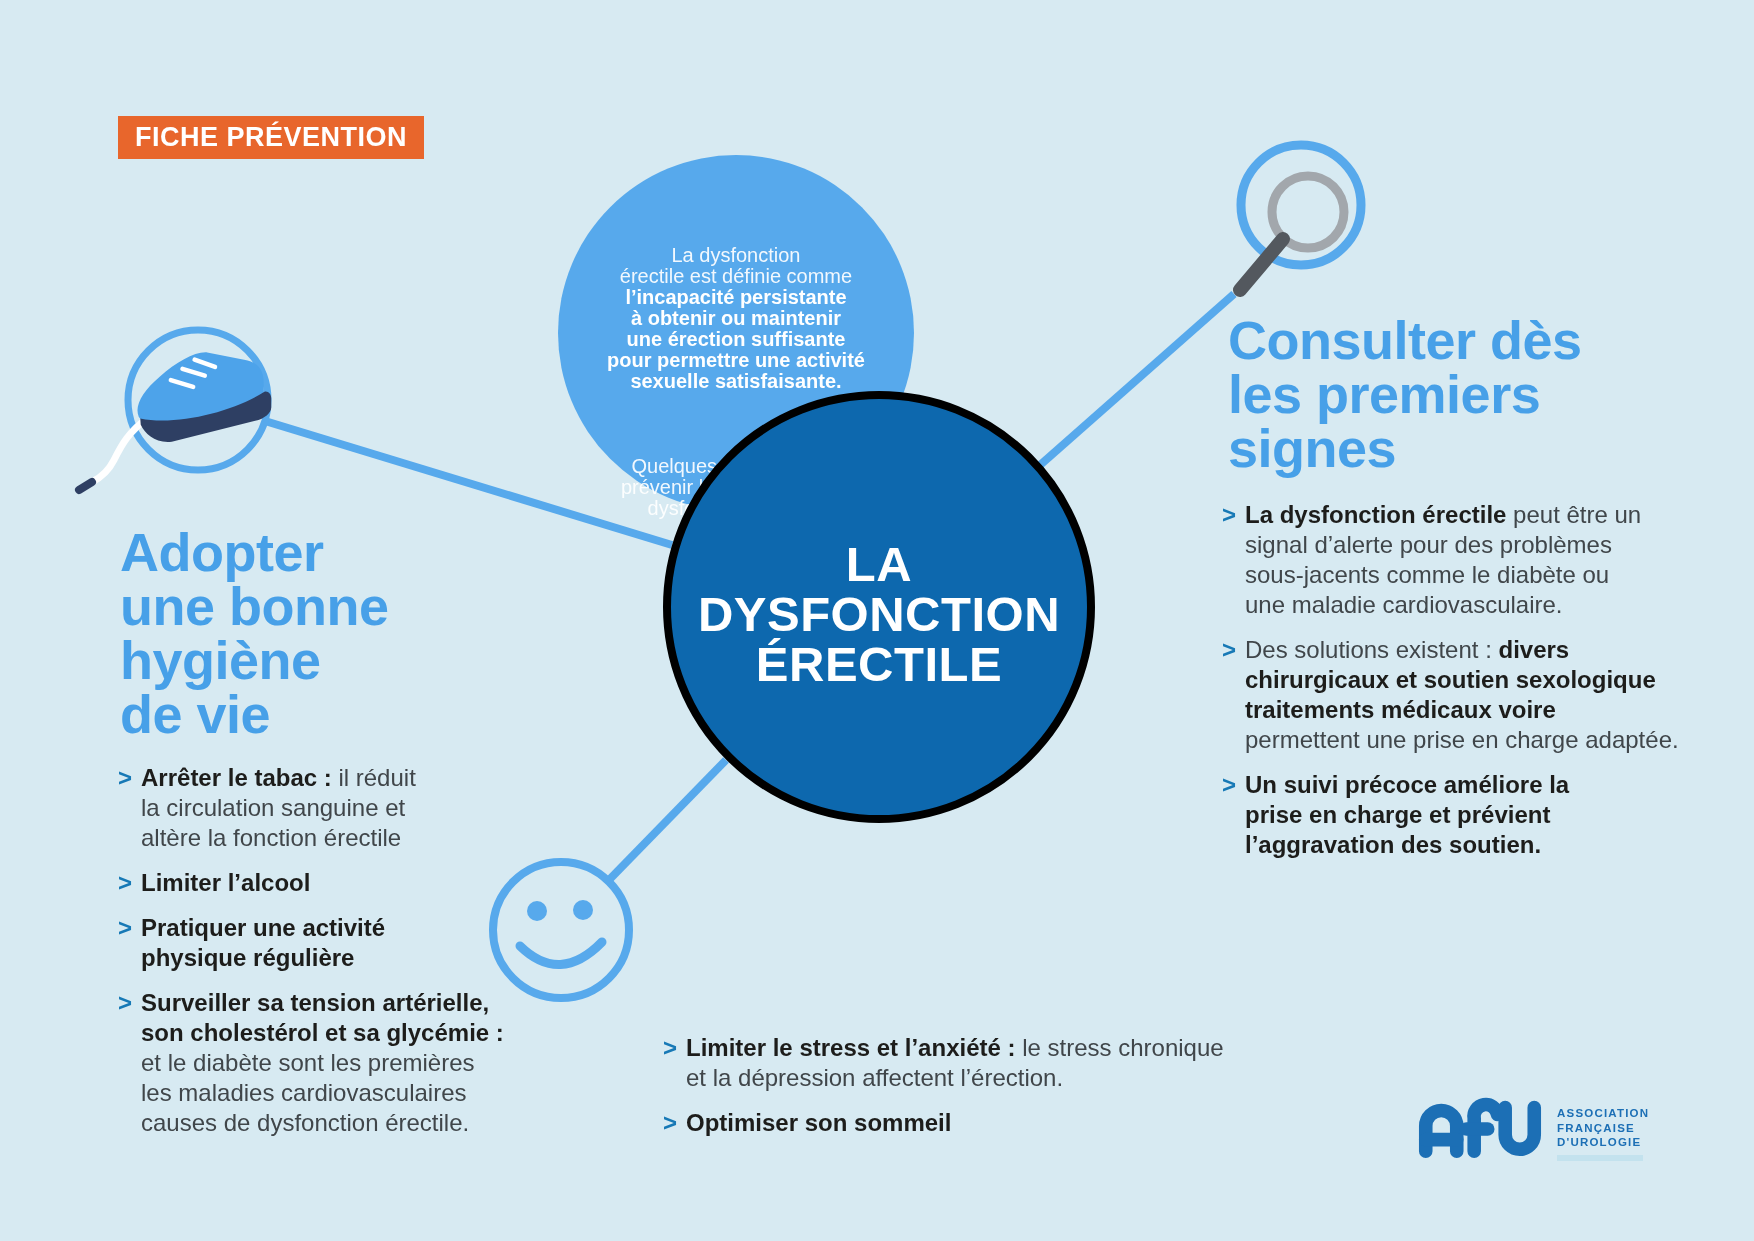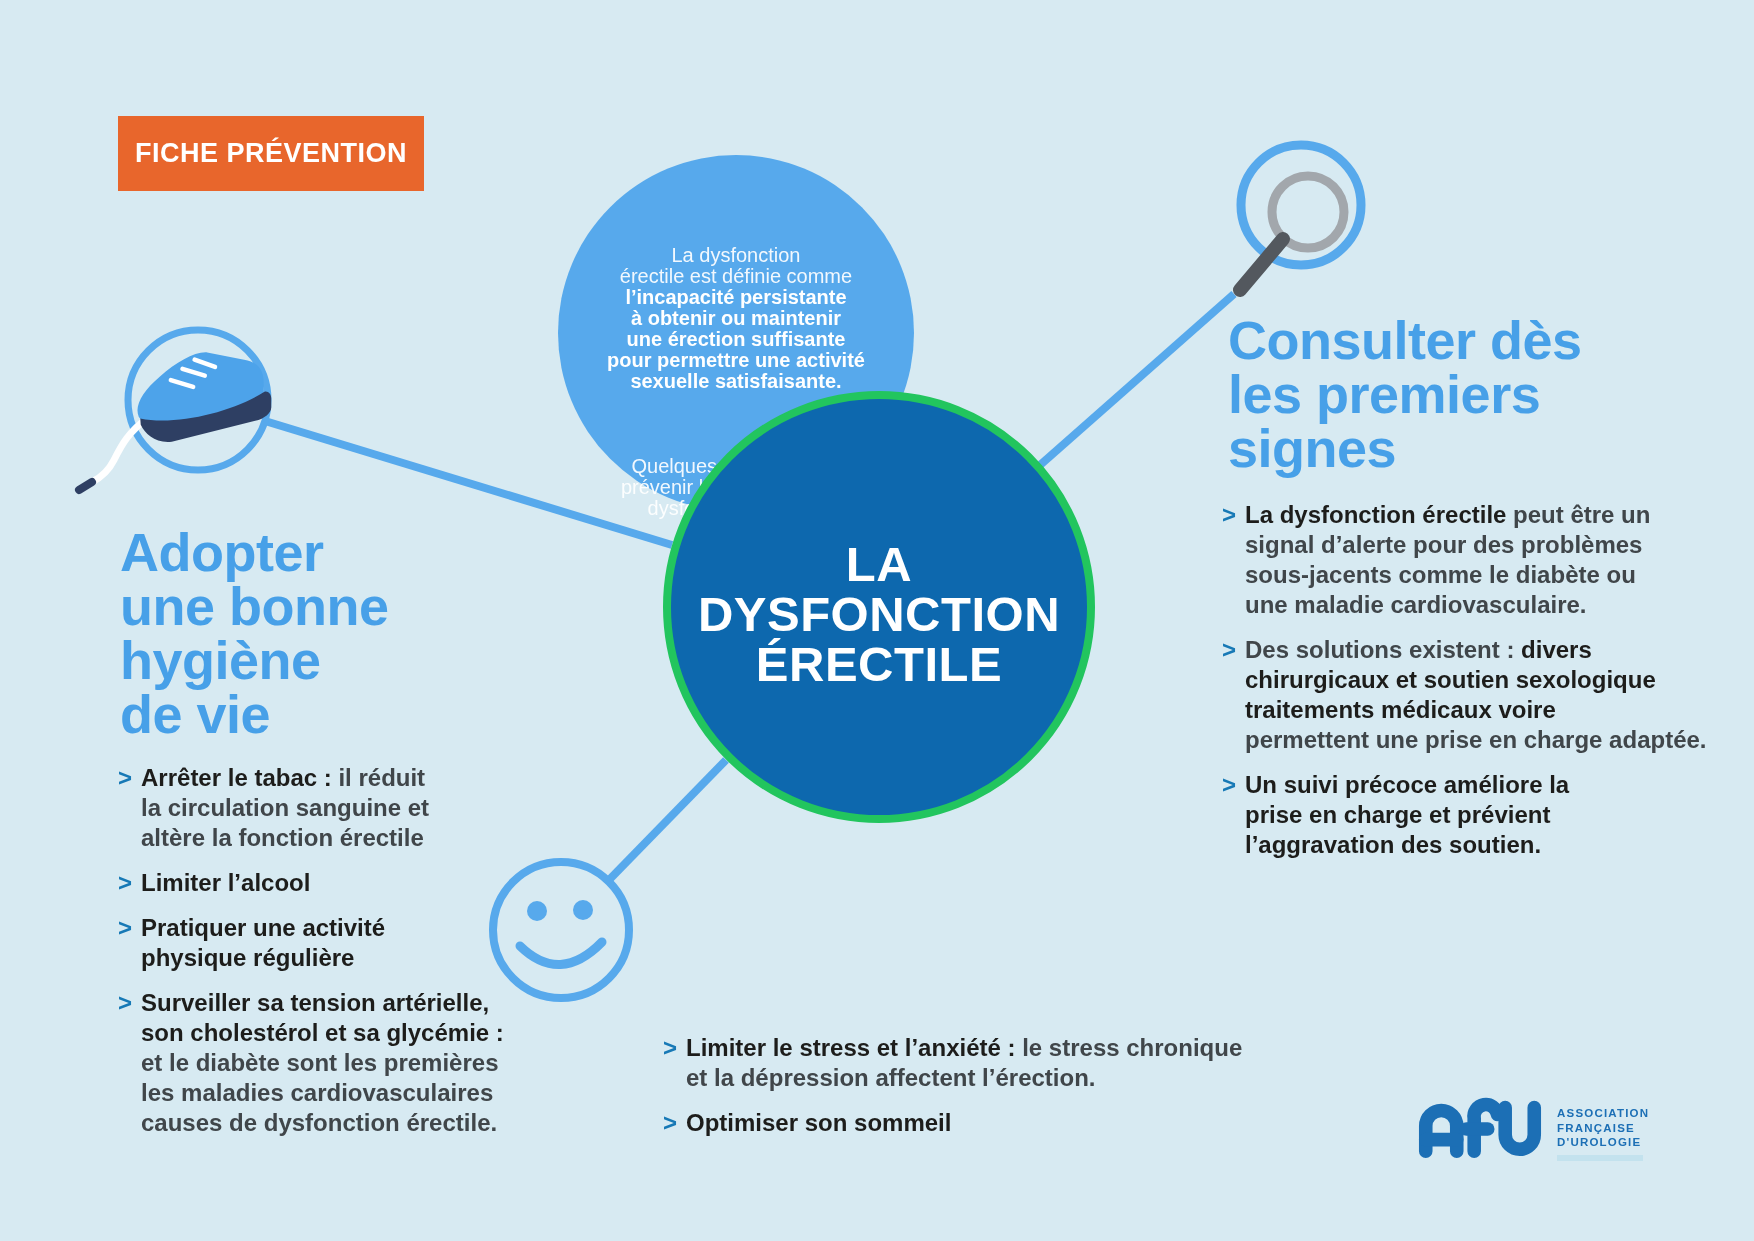--- a/index.html
+++ b/index.html
@@ -2,32 +2,32 @@
 <html lang="fr"><head>
 <meta charset="utf-8">
 <style>
   html,body{margin:0;padding:0;}
   body{font-family:"Liberation Sans","DejaVu Sans",sans-serif;}
   .canvas{position:relative;width:1754px;height:1241px;background:#d7eaf2;overflow:hidden;}
 
   .art{position:absolute;left:0;top:0;z-index:1;}
 
   .badge{position:absolute;left:118px;top:116px;z-index:4;background:#e8662c;color:#fff;
-         font-weight:700;font-size:27px;line-height:27px;padding:24px 17px;letter-spacing:.5px;}
+         font-weight:700;font-size:27px;line-height:27px;padding:8px 17px;letter-spacing:.5px;}
 
   
   .intro-circle{position:absolute;left:558px;top:155px;width:356px;height:356px;border-radius:50%;
                 background:#57a9ec;z-index:2;color:#fff;text-align:center;box-sizing:border-box;
                 padding-top:64px;font-size:20px;line-height:21px;}
   .intro-regular{color:rgba(255,255,255,.92);margin-top:26px;}
   .intro-bold{font-weight:700;color:#fff;}
   .intro-gap{height:38px;}
 
   .main-circle{position:absolute;left:663px;top:391px;width:416px;height:416px;border-radius:50%;
-               background:#0d68ae;border:8px solid #22c55e;z-index:3;
+               background:#0d68ae;border:8px solid #000000;z-index:3;
                display:flex;align-items:center;justify-content:center;}
   .main-title{margin-top:14px;color:#fff;font-weight:700;font-size:49px;line-height:50px;
               letter-spacing:.5px;text-align:center;}
 
   
   .section-title{position:absolute;z-index:4;color:#47a0e8;font-weight:700;font-size:54px;
                  line-height:54px;letter-spacing:-.5px;}
   .title-hygiene{left:120px;top:525px;}
   .title-consult{left:1228px;top:313px;}
   .title-psychology{left:665px;top:900px;}
@@ -35,21 +35,21 @@
   
   .bullet-list{position:absolute;z-index:4;}
   .list-hygiene{left:118px;top:763px;}
   .list-consult{left:1222px;top:500px;}
   .list-psychology{left:663px;top:1033px;}
   .bullet{display:flex;margin-bottom:15px;}
   .bmark{color:#1779b6;font-weight:700;font-size:24px;line-height:30px;margin-right:9px;}
   .btext{font-size:24px;}
   .bline{white-space:nowrap;line-height:30px;}
   .seg-b{font-weight:700;color:#1d1d1b;}
-  .seg-r{font-weight:700;color:#40464a;}
+  .seg-r{font-weight:400;color:#40464a;}
 
   
   .logo{position:absolute;left:1415px;top:1096px;z-index:4;display:flex;align-items:flex-start;}
   .logo-text{margin-left:12px;margin-top:10px;color:#1c6fb5;font-weight:700;font-size:11.5px;
              line-height:14.5px;letter-spacing:1.2px;}
   .logo-bar{width:86px;height:6px;background:#c3e2ee;margin-top:5px;}
 </style>
 </head>
 <body>
 

